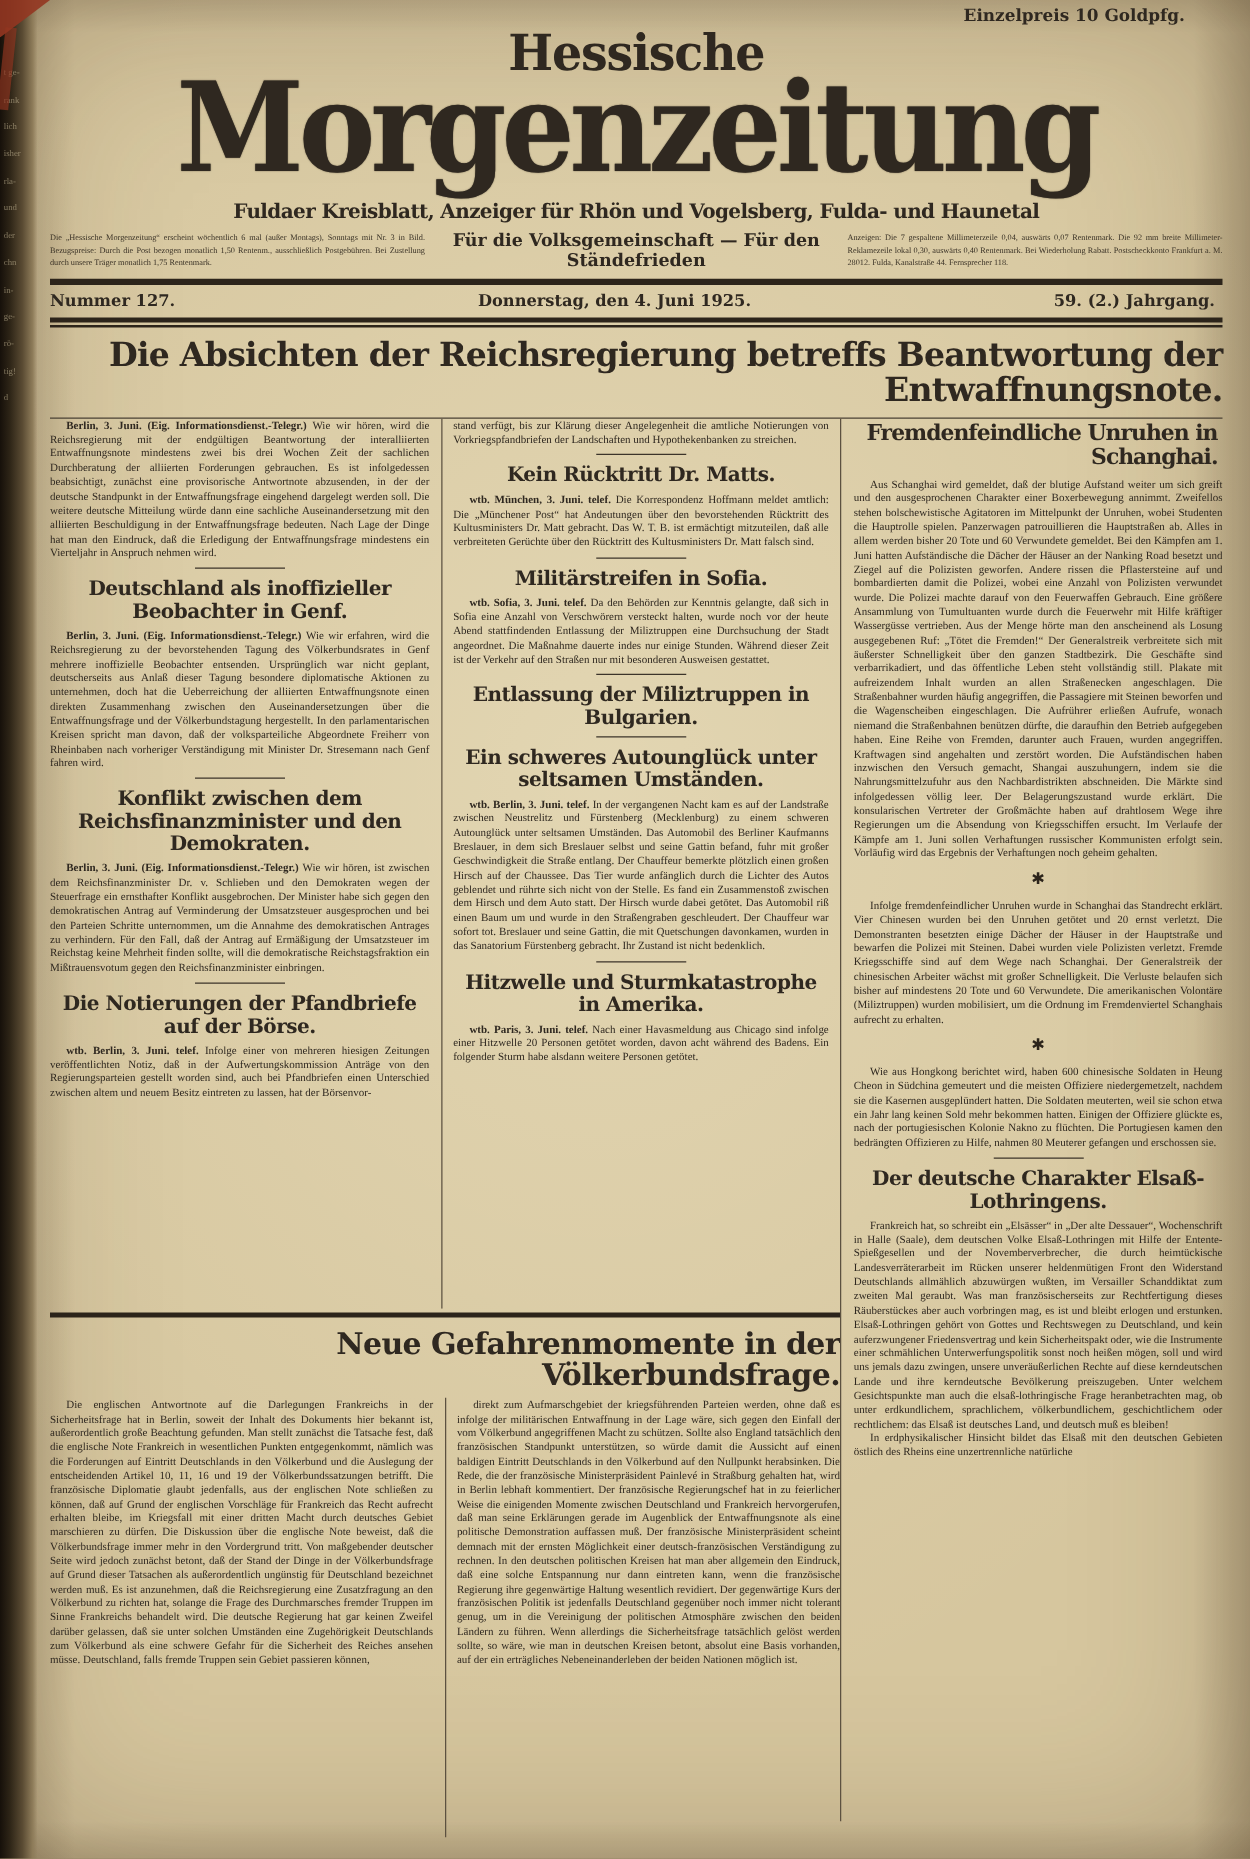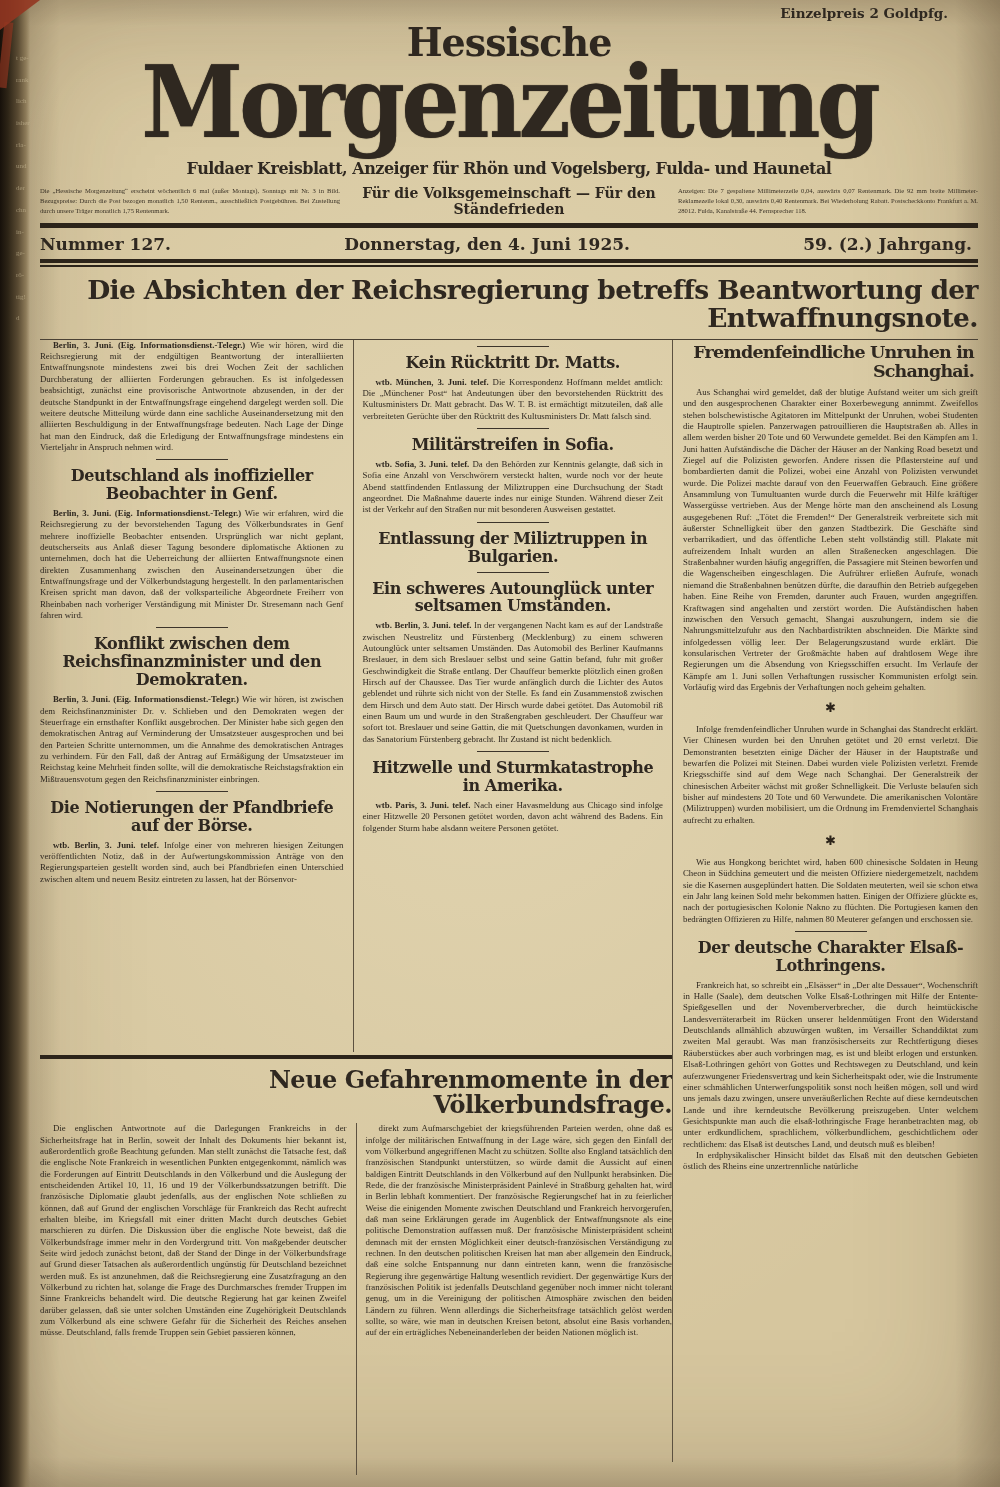--- a/index.html
+++ b/index.html
@@ -12,21 +12,21 @@
       linear-gradient(180deg, rgba(58,42,22,.14) 0px, rgba(0,0,0,0) 26px),
       linear-gradient(0deg, rgba(58,42,22,.16) 0px, rgba(0,0,0,0) 30px);
     color:#2f2820;
     font-family:"Liberation Serif", serif;
   }
   .page::after{content:"";position:absolute;inset:0;pointer-events:none;
     box-shadow:inset 0 0 140px rgba(70,48,22,.30);}
   
   .binding{position:absolute;left:0;top:0;width:30px;height:100%;
     background:linear-gradient(90deg,#16100a 0px,#2e2517 8px,#5a4b33 18px,#8d7b59 26px,rgba(141,123,89,0) 30px);z-index:3;}
-  .fragments{position:absolute;left:16px;top:48px;width:22px;height:1360px;overflow:hidden;
+  .fragments{position:absolute;left:3px;top:48px;width:22px;height:1360px;overflow:hidden;
     font-size:7px;line-height:3.1;color:#d8caa6;opacity:.5;white-space:pre-line;z-index:4;}
   .red-corner{position:absolute;left:0;top:0;width:40px;height:30px;background:#943621;
     clip-path:polygon(0 0,100% 0,55% 45%,0 100%);opacity:.9;z-index:5;}
   .red-streak{position:absolute;left:1px;top:22px;width:9px;height:66px;background:#943621;
     transform:rotate(6deg);opacity:.65;z-index:5;}
 
   .content{position:relative;z-index:2;padding:5px 22px 0 40px;}
 
   .price{ text-align:right;font-weight:bold;font-size:13.5px;padding-right:30px;
     font-family:"DejaVu Serif",serif;}
@@ -36,21 +36,21 @@
   .mast-main{text-align:center;font-family:"DejaVu Serif",serif;font-weight:bold;
     font-size:92px;line-height:.98;letter-spacing:-4px;margin-top:-4px;
     transform:scaleY(1.08);text-shadow:0 0 1px rgba(35,28,18,.8);}
   .subtitle{text-align:center;font-family:"DejaVu Serif",serif;font-weight:bold;
     font-size:16px;letter-spacing:-.5px;margin-top:12px;}
   .info-row{display:flex;align-items:center;margin-top:7px;gap:14px;}
   .info-small{width:300px;font-size:6.6px;line-height:1.55;text-align:justify;color:#3a3226;}
   .motto{flex:1;text-align:center;font-family:"DejaVu Serif",serif;font-weight:bold;font-size:14px;}
   .rule-heavy{height:5px;background:#2c241a;margin-top:6px;}
   .date-row{display:flex;justify-content:space-between;align-items:center;
-    font-family:"DejaVu Serif",serif;font-weight:bold;font-size:17px;padding:6px 6px 5px 0;}
+    font-family:"DejaVu Serif",serif;font-weight:bold;font-size:13px;padding:6px 6px 5px 0;}
   .rule-double{border-top:4px solid #2c241a;border-bottom:2px solid #2c241a;height:2px;}
   .headline{text-align:right;font-family:"DejaVu Serif",serif;font-weight:bold;
     font-size:26.5px;letter-spacing:-.6px;padding:9px 0 7px;margin:0;line-height:1.05;}
   .rule-thin{height:1px;background:#4a4134;}
 
   .columns{display:flex;}
   .left-pair{width:632px;}
   .upper{display:flex;height:712px;overflow:hidden;}
   .col{font-size:8.8px;line-height:1.29;}
   .col1{width:305px;padding-right:9px;overflow:hidden;}
@@ -92,21 +92,21 @@
 in-
 ge-
 rö-
 tig!
 d</div>
   <div class="red-corner"></div>
   <div class="red-streak"></div>
 
   <div class="content">
 
-    <div class="price">Einzelpreis 2 Goldpfg.</div>
+    <div class="price">Einzelpreis 10 Goldpfg.</div>
     <div class="mast-top">Hessische</div>
     <div class="mast-main">Morgenzeitung</div>
     <div class="subtitle">Fuldaer Kreisblatt, Anzeiger für Rhön und Vogelsberg, Fulda- und Haunetal</div>
 
     <div class="info-row">
       <div class="info-small">Die „Hessische Morgenzeitung“ erscheint wöchentlich 6 mal (außer Montags), Sonntags mit Nr. 3 in Bild. Bezugspreise: Durch die Post bezogen monatlich 1,50 Rentenm., ausschließlich Postgebühren. Bei Zustellung durch unsere Träger monatlich 1,75 Rentenmark.</div>
       <div class="motto">Für die Volksgemeinschaft — Für den Ständefrieden</div>
       <div class="info-small">Anzeigen: Die 7 gespaltene Millimeterzeile 0,04, auswärts 0,07 Rentenmark. Die 92 mm breite Millimeter-Reklamezeile lokal 0,30, auswärts 0,40 Rentenmark. Bei Wiederholung Rabatt. Postscheckkonto Frankfurt a. M. 28012. Fulda, Kanalstraße 44. Fernsprecher 118.</div>
     </div>
 
@@ -141,20 +141,23 @@
               <p><span class="dl">Berlin, 3. Juni. (Eig. Informationsdienst.-Telegr.)</span><span>Wie wir hören, ist zwischen dem Reichsfinanzminister Dr. v. Schlieben und den Demokraten wegen der Steuerfrage ein ernsthafter Konflikt ausgebrochen. Der Minister habe sich gegen den demokratischen Antrag auf Verminderung der Umsatzsteuer ausgesprochen und bei den Parteien Schritte unternommen, um die Annahme des demokratischen Antrages zu verhindern. Für den Fall, daß der Antrag auf Ermäßigung der Umsatzsteuer im Reichstag keine Mehrheit finden sollte, will die demokratische Reichstagsfraktion ein Mißtrauensvotum gegen den Reichsfinanzminister einbringen.</span></p>
             </article>
             <div class="sep"></div>
             <article>
               <h3>Die Notierungen der Pfandbriefe auf der Börse.</h3>
               <p><span class="dl">wtb. Berlin, 3. Juni. telef.</span><span>Infolge einer von mehreren hiesigen Zeitungen veröffentlichten Notiz, daß in der Aufwertungskommission Anträge von den Regierungsparteien gestellt worden sind, auch bei Pfandbriefen einen Unterschied zwischen altem und neuem Besitz eintreten zu lassen, hat der Börsenvor-</span></p>
             </article>
           </div>
 
           <div class="col col2">
+            <article>
+              <p class="noindent"><span>stand verfügt, bis zur Klärung dieser Angelegenheit die amtliche Notierungen von Vorkriegspfandbriefen der Landschaften und Hypothekenbanken zu streichen.</span></p>
+            </article>
             <div class="sep"></div>
             <article>
               <h3>Kein Rücktritt Dr. Matts.</h3>
               <p><span class="dl">wtb. München, 3. Juni. telef.</span><span>Die Korrespondenz Hoffmann meldet amtlich: Die „Münchener Post“ hat Andeutungen über den bevorstehenden Rücktritt des Kultusministers Dr. Matt gebracht. Das W. T. B. ist ermächtigt mitzuteilen, daß alle verbreiteten Gerüchte über den Rücktritt des Kultusministers Dr. Matt falsch sind.</span></p>
             </article>
             <div class="sep"></div>
             <article>
               <h3>Militärstreifen in Sofia.</h3>
               <p><span class="dl">wtb. Sofia, 3. Juni. telef.</span><span>Da den Behörden zur Kenntnis gelangte, daß sich in Sofia eine Anzahl von Verschwörern versteckt halten, wurde noch vor der heute Abend stattfindenden Entlassung der Miliztruppen eine Durchsuchung der Stadt angeordnet. Die Maßnahme dauerte indes nur einige Stunden. Während dieser Zeit ist der Verkehr auf den Straßen nur mit besonderen Ausweisen gestattet.</span></p>
             </article>

